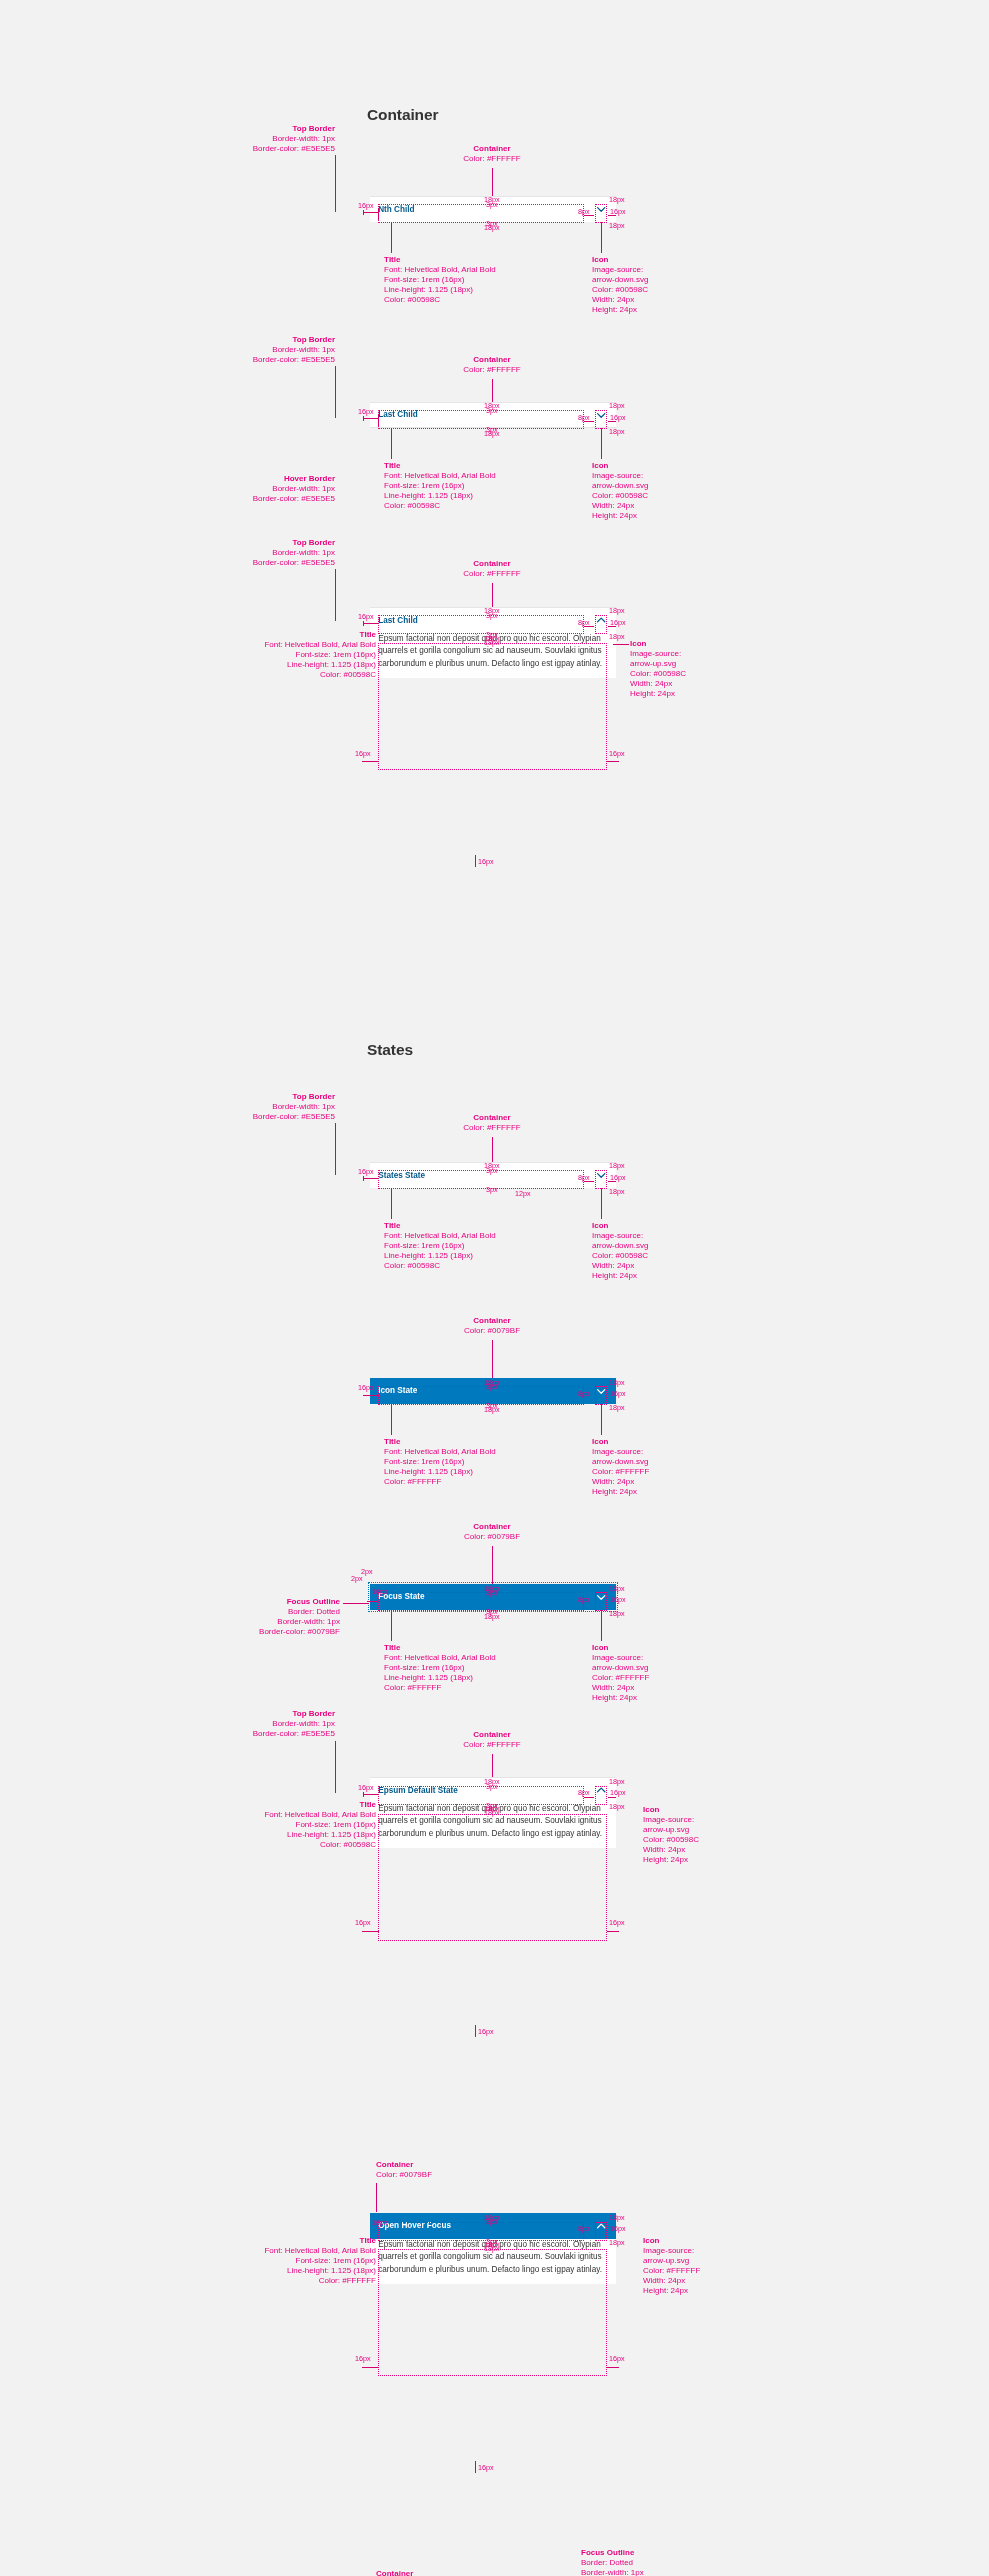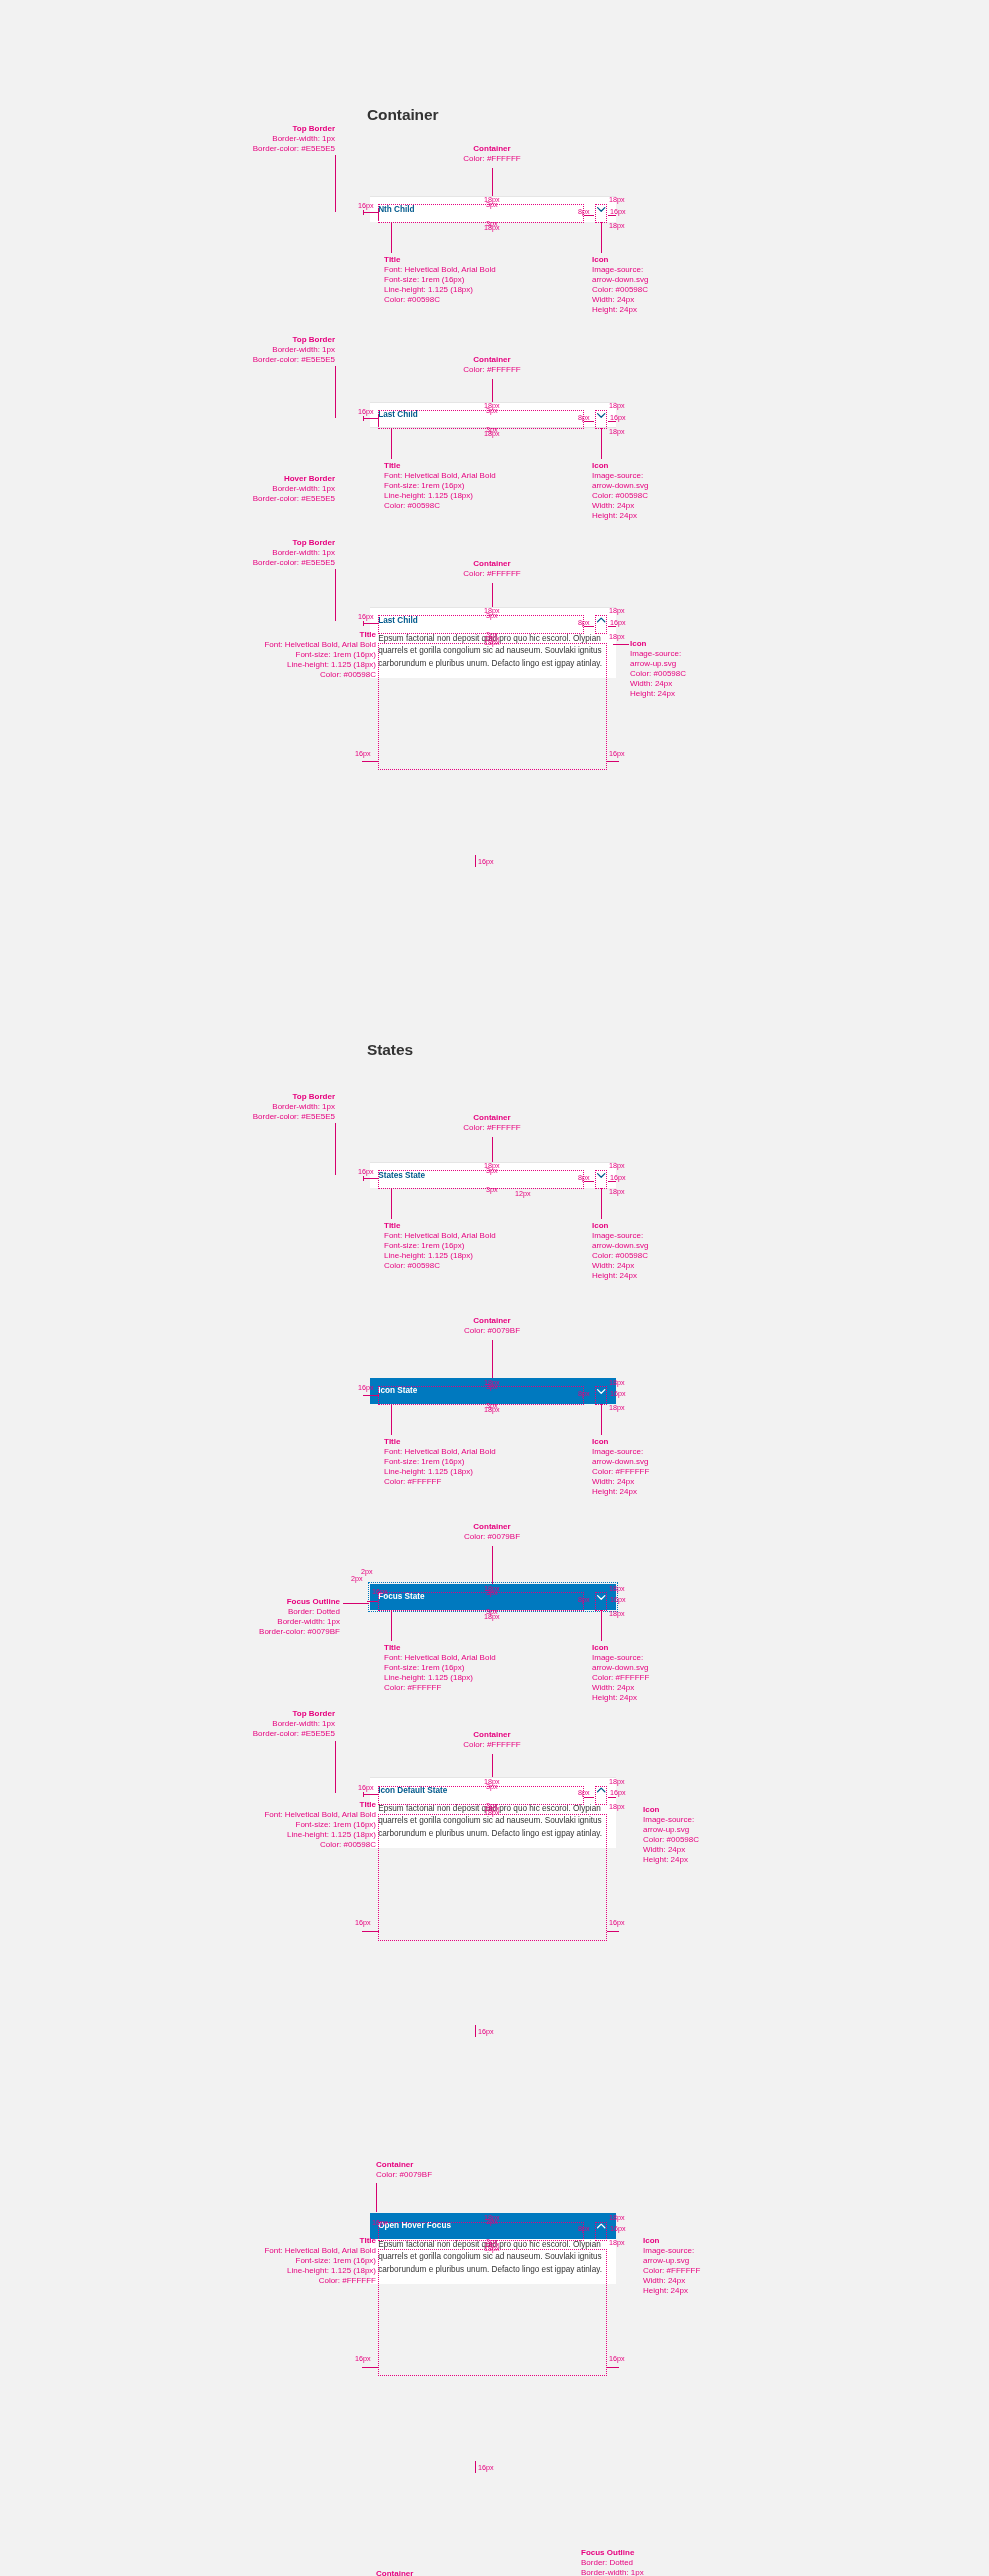--- a/index.html
+++ b/index.html
@@ -453,21 +453,21 @@
 <div class="lead-v" style="left:335px; top:1741px; height:52px;"></div>
 
 <div class="anno center" style="left:443px; top:1730px; width:98px;">
   <span class="hd">Container</span>
   <span>Color: #FFFFFF</span>
 </div>
 <div class="lead-v" style="left:492px; top:1754px; height:39px;"></div>
 
 <div class="accordion" style="left:370px; top:1777px;">
   <div class="acc-header topborder">
-    <span class="acc-title">Icon Default State</span>
+    <span class="acc-title">Epsum Default State</span>
     <svg class="acc-icon" viewBox="0 0 24 24" fill="none" stroke="#00598C" stroke-width="2.4" stroke-linecap="round" stroke-linejoin="round">
         <polyline points="5,15 12,8 19,15"></polyline>
       </svg>
   </div>
   <div class="acc-panel">
     <p>Epsum factorial non deposit quid pro quo hic escorol. Olypian quarrels et gorilla congolium sic ad nauseum. Souvlaki ignitus carborundum e pluribus unum. Defacto lingo est igpay atinlay.</p>
   </div>
 </div>
 <div class="dbox" style="left:378px; top:1786px; width:206px; height:18.5px;"></div>
 <div class="dbox" style="left:595px; top:1786px; width:12.4px; height:18.5px;"></div>

